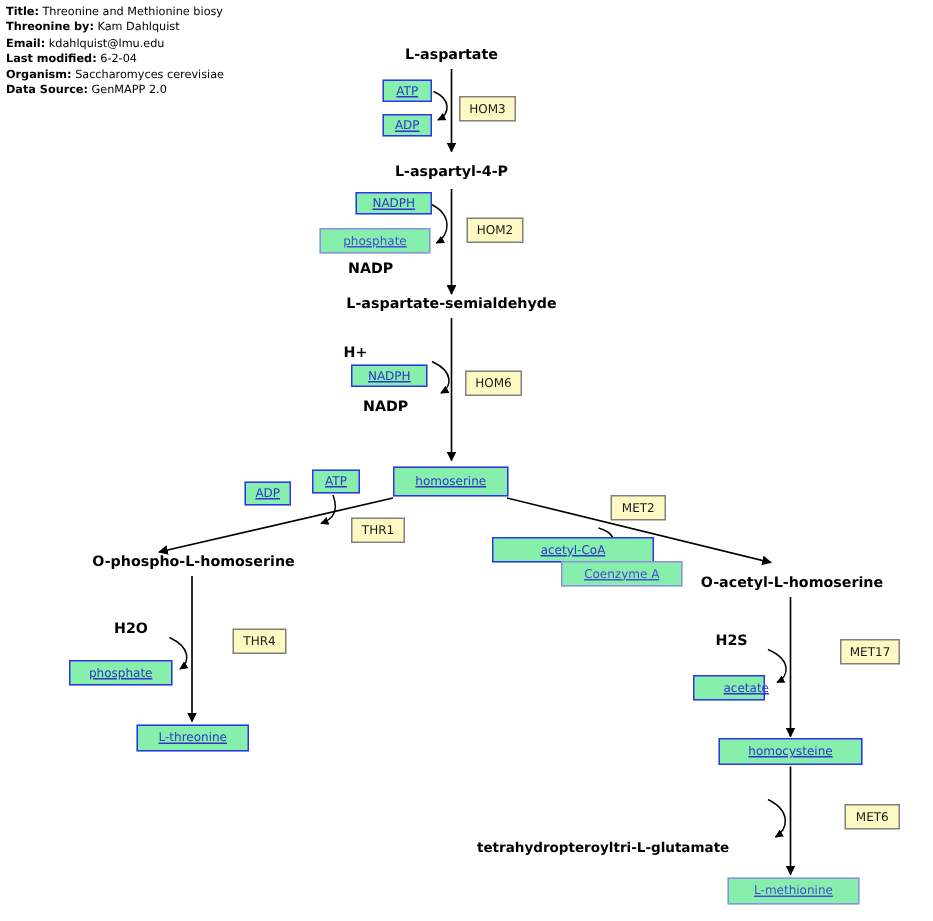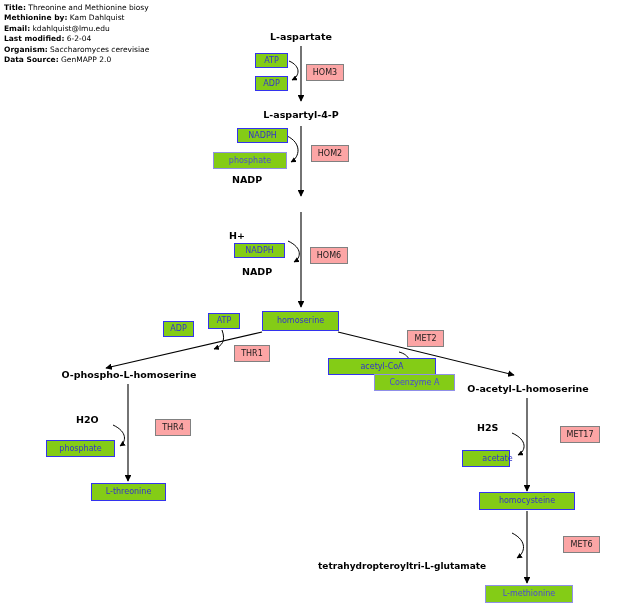--- a/index.html
+++ b/index.html
@@ -20,33 +20,34 @@
   .info .k{font-weight:bold;}
   .info .v{font-weight:normal;}
 
   
   .node{position:absolute;box-sizing:border-box;}
 
   
   .metab{
     border:1px solid #3333ee;
     color:#3333cc;
-    background:#84cc16;
+    background:#86efac;
     font-size:8px;
     display:flex;align-items:center;justify-content:center;
     text-align:left;
     line-height:1;
+    text-decoration:underline;
   }
   .metab.pale{border-color:#8f8fe8;color:#4a4ad6;}
 
   
   .gene{
     border:1px solid #808080;
     color:#1a1a1a;
-    background:#fca5a5;
+    background:#fef9c3;
     font-size:8px;
     display:flex;align-items:center;justify-content:center;
     text-align:center;
     line-height:1;
   }
 
   
   .lbl{
     font-size:9.5px;font-weight:bold;color:#000;
     white-space:nowrap;line-height:1;
@@ -59,21 +60,21 @@
 <body>
 
 <div id="canvas">
 
   <div class="info">
     <span class="row">
       <span class="k">Title:</span>
       <span class="v">Threonine and Methionine biosy</span>
     </span>
     <span class="row">
-      <span class="k">Methionine by:</span>
+      <span class="k">Threonine by:</span>
       <span class="v">Kam Dahlquist</span>
     </span>
     <span class="row">
       <span class="k">Email:</span>
       <span class="v">kdahlquist@lmu.edu</span>
     </span>
     <span class="row">
       <span class="k">Last modified:</span>
       <span class="v">6-2-04</span>
     </span>
@@ -121,20 +122,21 @@
     <line x1="527" y1="511" x2="527" y2="583" stroke="#000" stroke-width="1.1" marker-end="url(#ar)"></line>
     <path d="M 512 533 C 528 541 525 553 517 558" fill="none" stroke="#000" stroke-width="1" marker-end="url(#ar2)"></path>
   </svg>
 
   <div class="lbl center node" style="left:251px;top:31px;width:100px;height:12px;">L-aspartate</div>
 
   <div class="lbl center node" style="left:241px;top:109px;width:120px;height:12px;">L-aspartyl-4-P</div>
 
   <div class="lbl node" style="left:232px;top:174px;width:60px;height:12px;">NADP</div>
 
+  <div class="lbl center node" style="left:216px;top:197px;width:170px;height:12px;">L-aspartate-semialdehyde</div>
 
   <div class="lbl node" style="left:229px;top:230px;width:40px;height:12px;">H+</div>
 
   <div class="lbl node" style="left:242px;top:266px;width:60px;height:12px;">NADP</div>
 
   <div class="lbl center node" style="left:53px;top:369px;width:152px;height:12px;">O-phospho-L-homoserine</div>
 
   <div class="lbl node" style="left:76px;top:414px;width:40px;height:12px;">H2O</div>
 
   <div class="lbl center node" style="left:453px;top:383px;width:150px;height:12px;">O-acetyl-L-homoserine</div>

